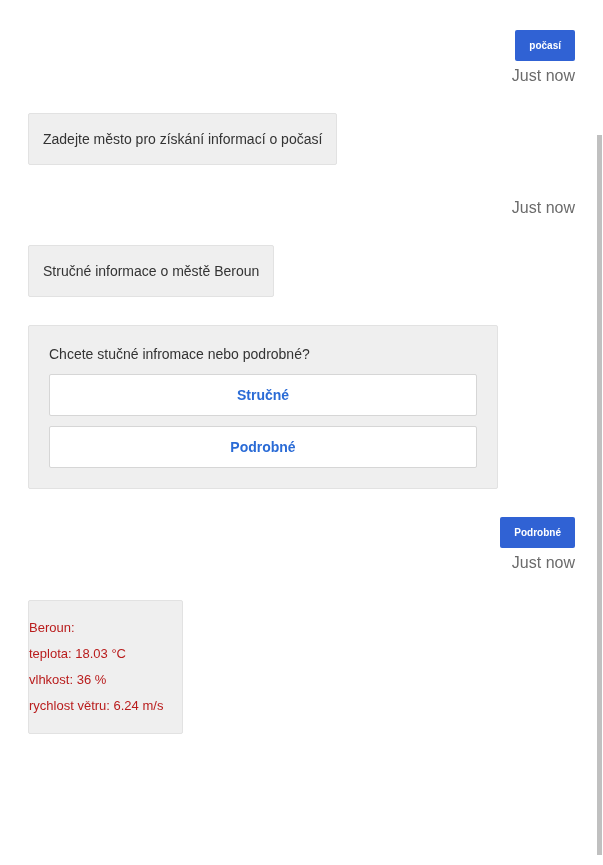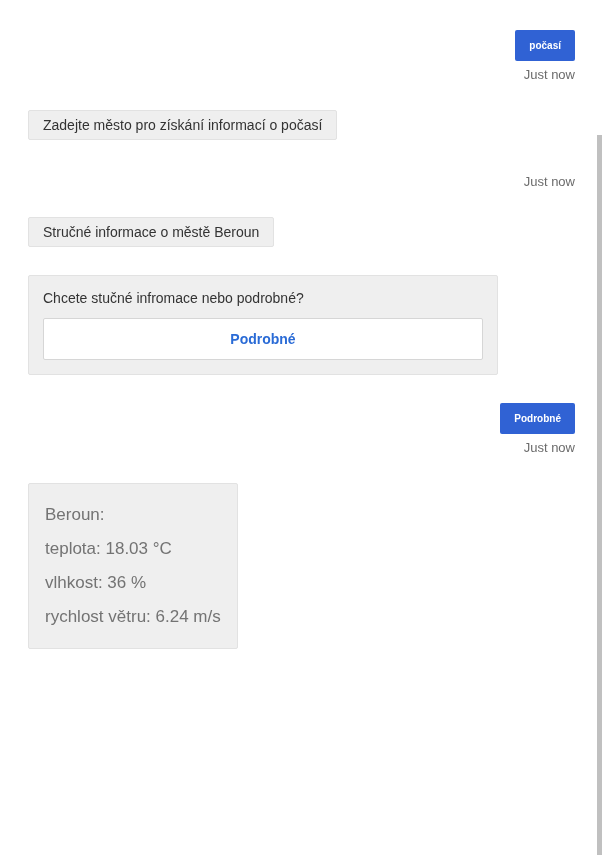--- a/index.html
+++ b/index.html
@@ -50,36 +50,36 @@
     }
     .user-bubble {
       background: #3062d4;
       color: #ffffff;
       padding: 10px 14px;
       font-size: 10px;
       font-weight: 600;
       border-radius: 2px;
     }
     .timestamp {
-      font-size: 13px;
+      font-size: 16px;
       color: #6b6b6b;
       margin-top: 6px;
     }
     .bot-bubble {
       background: #efefef;
       border: 1px solid #e2e2e2;
       color: #333333;
-      padding: 6px 14px;
+      padding: 17px 14px;
       font-size: 14px;
       border-radius: 2px;
     }
     .card {
       background: #efefef;
       border: 1px solid #e2e2e2;
-      padding: 14px;
+      padding: 20px;
       width: 470px;
       border-radius: 2px;
     }
     .card-title {
       font-size: 14px;
       color: #333333;
       margin-bottom: 12px;
     }
     .card-button {
       display: block;
@@ -94,23 +94,23 @@
       margin-bottom: 10px;
       cursor: pointer;
       border-radius: 2px;
     }
     .card-button:last-child {
       margin-bottom: 0;
     }
     .details-box {
       background: #efefef;
       border: 1px solid #e2e2e2;
-      padding: 14px 16px;
-      font-size: 17px;
-      color: #737373;
+      padding: 14px 0;
+      font-size: 13px;
+      color: #b91c1c;
       line-height: 2.0;
       border-radius: 2px;
       min-width: 155px;
     }
     .details-line {
       white-space: nowrap;
     }
   </style>
 </head>
 <body>
@@ -130,20 +130,21 @@
     <div class="timestamp">Just now</div>
   </div>
 
   <div class="row left">
     <div class="bot-bubble">Stručné informace o městě Beroun</div>
   </div>
 
   <div class="row left">
     <div class="card">
       <div class="card-title">Chcete stučné infromace nebo podrobné?</div>
+      <button class="card-button">Stručné</button>
       <button class="card-button">Podrobné</button>
     </div>
   </div>
 
   <div class="row right">
     <div class="user-bubble">Podrobné</div>
     <div class="timestamp">Just now</div>
   </div>
 
   <div class="row left">

